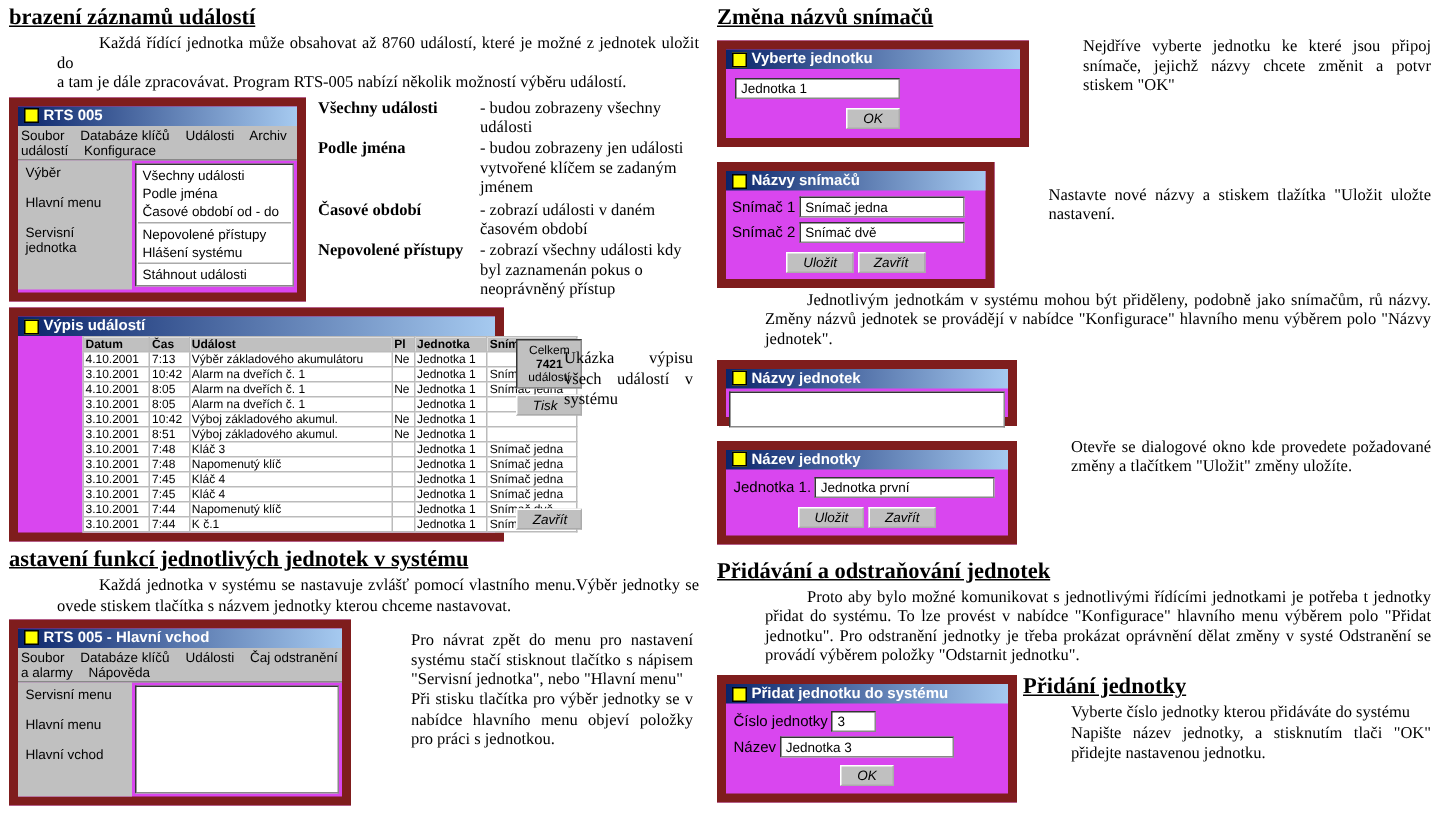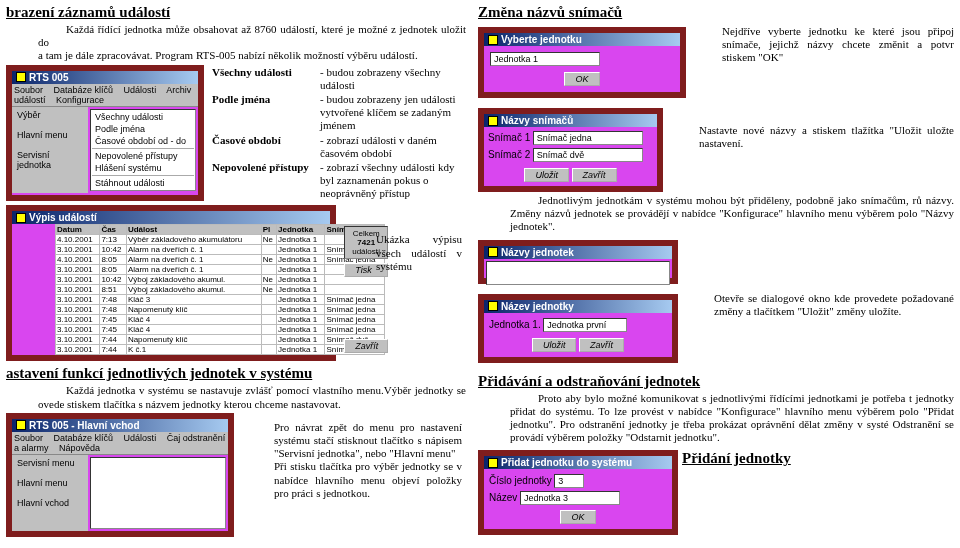--- a/index.html
+++ b/index.html
@@ -311,43 +311,45 @@
     </div>
 
     <div class="row2" style="margin-top:6px">
       <div class="win" style="width:200px">
         <div class="titlebar">
             <span class="ticon"></span>
             <span>Název jednotky</span>
           </div>
         <div style="padding:5px">
           <span class="small">Jednotka 1.</span>
-          <span class="field" style="width:84px">Jednotka první</span>
+          <span class="field" style="width:120px">Jednotka první</span>
           <div style="text-align:center;margin-top:6px">
             <span class="btn">Uložit</span>
             <span class="btn">Zavřít</span>
           </div>
         </div>
       </div>
       <p style="flex:1">Otevře se dialogové okno kde provedete požadované změny a tlačítkem "Uložit" změny uložíte.</p>
     </div>
 
     <h3 style="margin-top:8px">Přidávání a odstraňování jednotek</h3>
     <p class="indent">Proto aby bylo možné komunikovat s jednotlivými řídícími jednotkami je potřeba t jednotky přidat do systému. To lze provést v nabídce "Konfigurace" hlavního menu výběrem polo "Přidat jednotku". Pro odstranění jednotky je třeba prokázat oprávnění dělat změny v systé Odstranění se provádí výběrem položky "Odstarnit jednotku".</p>
 
     <div class="row2" style="margin-top:4px">
       <div class="win" style="width:200px">
         <div class="titlebar">
             <span class="ticon"></span>
             <span>Přidat jednotku do systému</span>
           </div>
         <div style="padding:5px">
           <div><span class="small">Číslo jednotky</span> <span class="field" style="width:30px">3</span></div>
-          <div style="margin-top:3px"><span class="small">Název</span> <span class="field" style="width:100px">Jednotka 3</span></div>
+          <div style="margin-top:3px"><span class="small">Název</span> <span class="field" style="width:116px">Jednotka 3</span></div>
           <div style="text-align:center;margin-top:5px"><span class="btn">OK</span></div>
         </div>
       </div>
       <div style="flex:1">
         <h3>Přidání jednotky</h3>
+        <p style="white-space:pre-line">Vyberte číslo jednotky kterou přidáváte do systému
+Napište název jednotky, a stisknutím tlači "OK" přidejte nastavenou jednotku.</p>
       </div>
     </div>
   </div>
 </div>
 
 </body></html>

